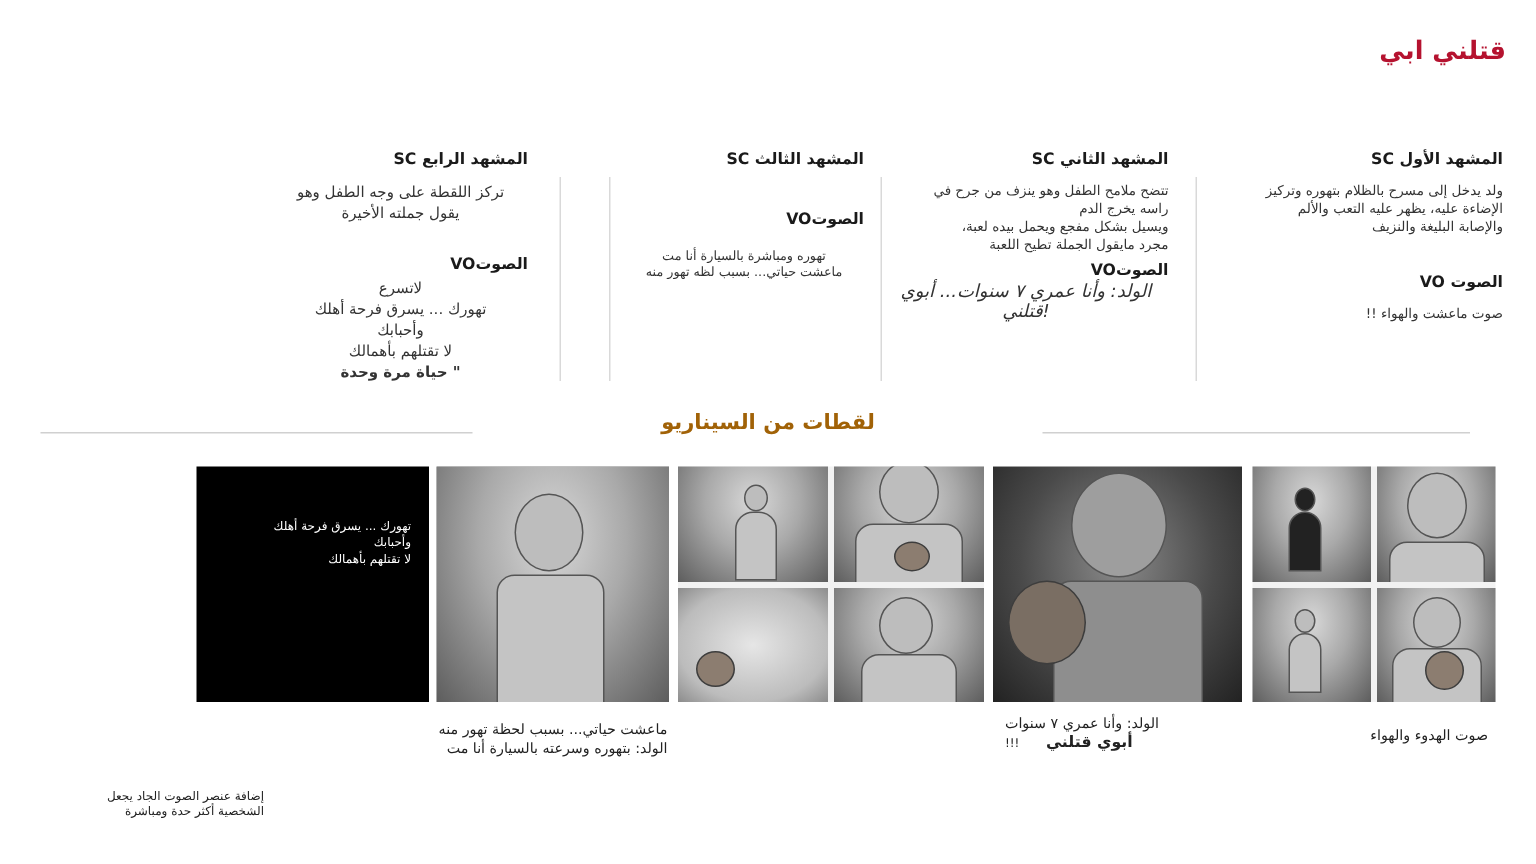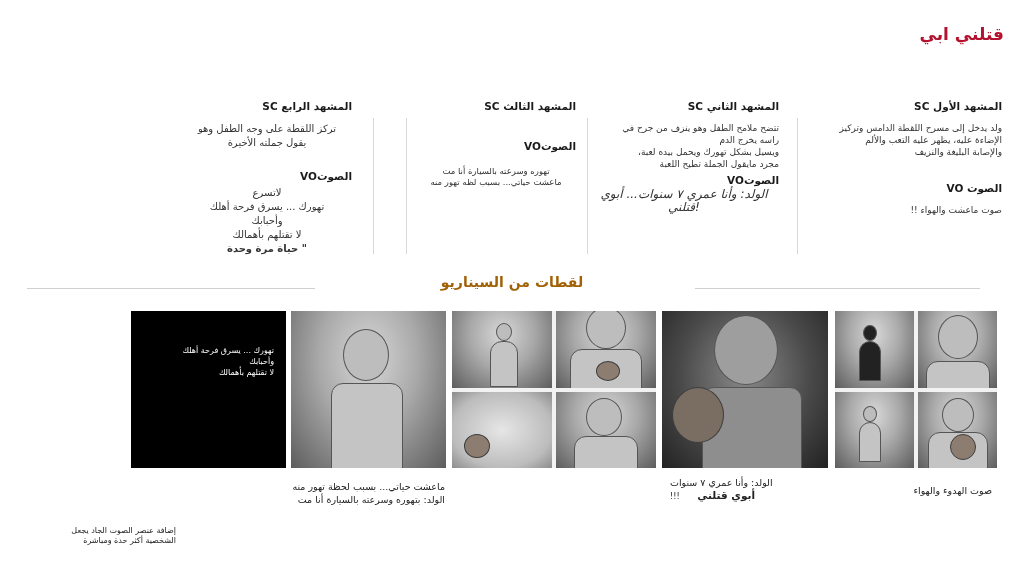--- a/index.html
+++ b/index.html
@@ -52,52 +52,52 @@
   .note { position: absolute; direction: rtl; text-align: right; font-size: 8px; line-height: 10px; color: #222; }
 </style>
 </head>
 <body>
 
 <div class="title">قتلني ابي</div>
 
 <div class="scene" style="right:22px; width:190px;">
   <div class="sc-head">المشهد الأول   SC</div>
   <div class="sc-desc">
-    <div>ولد يدخل إلى مسرح اللقطة الدامس وتركيز</div>
+    <div>ولد يدخل إلى مسرح بالظلام بتهوره وتركيز</div>
     <div>الإضاءة عليه، يظهر عليه التعب والألم</div>
     <div>والإصابة البليغة والنزيف</div>
   </div>
   <div class="vo-head" style="margin-top:24px;">الصوت   VO</div>
   <div class="vo-text" style="margin-top:10px;">صوت ماعشت والهواء  !!</div>
 </div>
 
 <div class="vline" style="left:797px; top:118px; height:136px;"></div>
 
 <div class="scene" style="right:245px; width:190px;">
   <div class="sc-head">المشهد الثاني  SC</div>
   <div class="sc-desc">
     <div>تتضح ملامح الطفل وهو ينزف من جرح في</div>
     <div>راسه يخرج الدم</div>
-    <div>ويسيل بشكل تهورك ويحمل بيده لعبة،</div>
+    <div>ويسيل بشكل مفجع ويحمل بيده لعبة،</div>
     <div>مجرد مايقول الجملة تطيح اللعبة</div>
   </div>
   <div class="vo-head" style="margin-top:4px;">الصوتVO</div>
   <div class="vo-text center" style="margin-top:2px; font-size:12px; line-height:13px;font-style:italic;">
     <div>الولد: وأنا عمري ٧ سنوات... أبوي</div>
     <div>!قتلني</div>
   </div>
 </div>
 
 <div class="vline" style="left:587px; top:118px; height:136px;"></div>
 
 <div class="scene" style="right:448px; width:160px;">
   <div class="sc-head">المشهد الثالث  SC</div>
   <div class="vo-head" style="margin-top:28px;">الصوتVO</div>
   <div class="vo-text center" style="margin-top:14px; font-size:8.5px; line-height:11px;">
-    <div>تهوره وسرعته بالسيارة أنا مت</div>
+    <div>تهوره ومباشرة بالسيارة أنا مت</div>
     <div>ماعشت حياتي... بسبب لظه تهور منه</div>
   </div>
 </div>
 
 <div class="vline" style="left:406px; top:118px; height:136px;"></div>
 <div class="vline" style="left:373px; top:118px; height:136px;"></div>
 
 <div class="scene" style="right:672px; width:170px;">
   <div class="sc-head">المشهد الرابع SC</div>
   <div class="sc-desc" style="text-align:center; font-size:10px; line-height:14px;">

